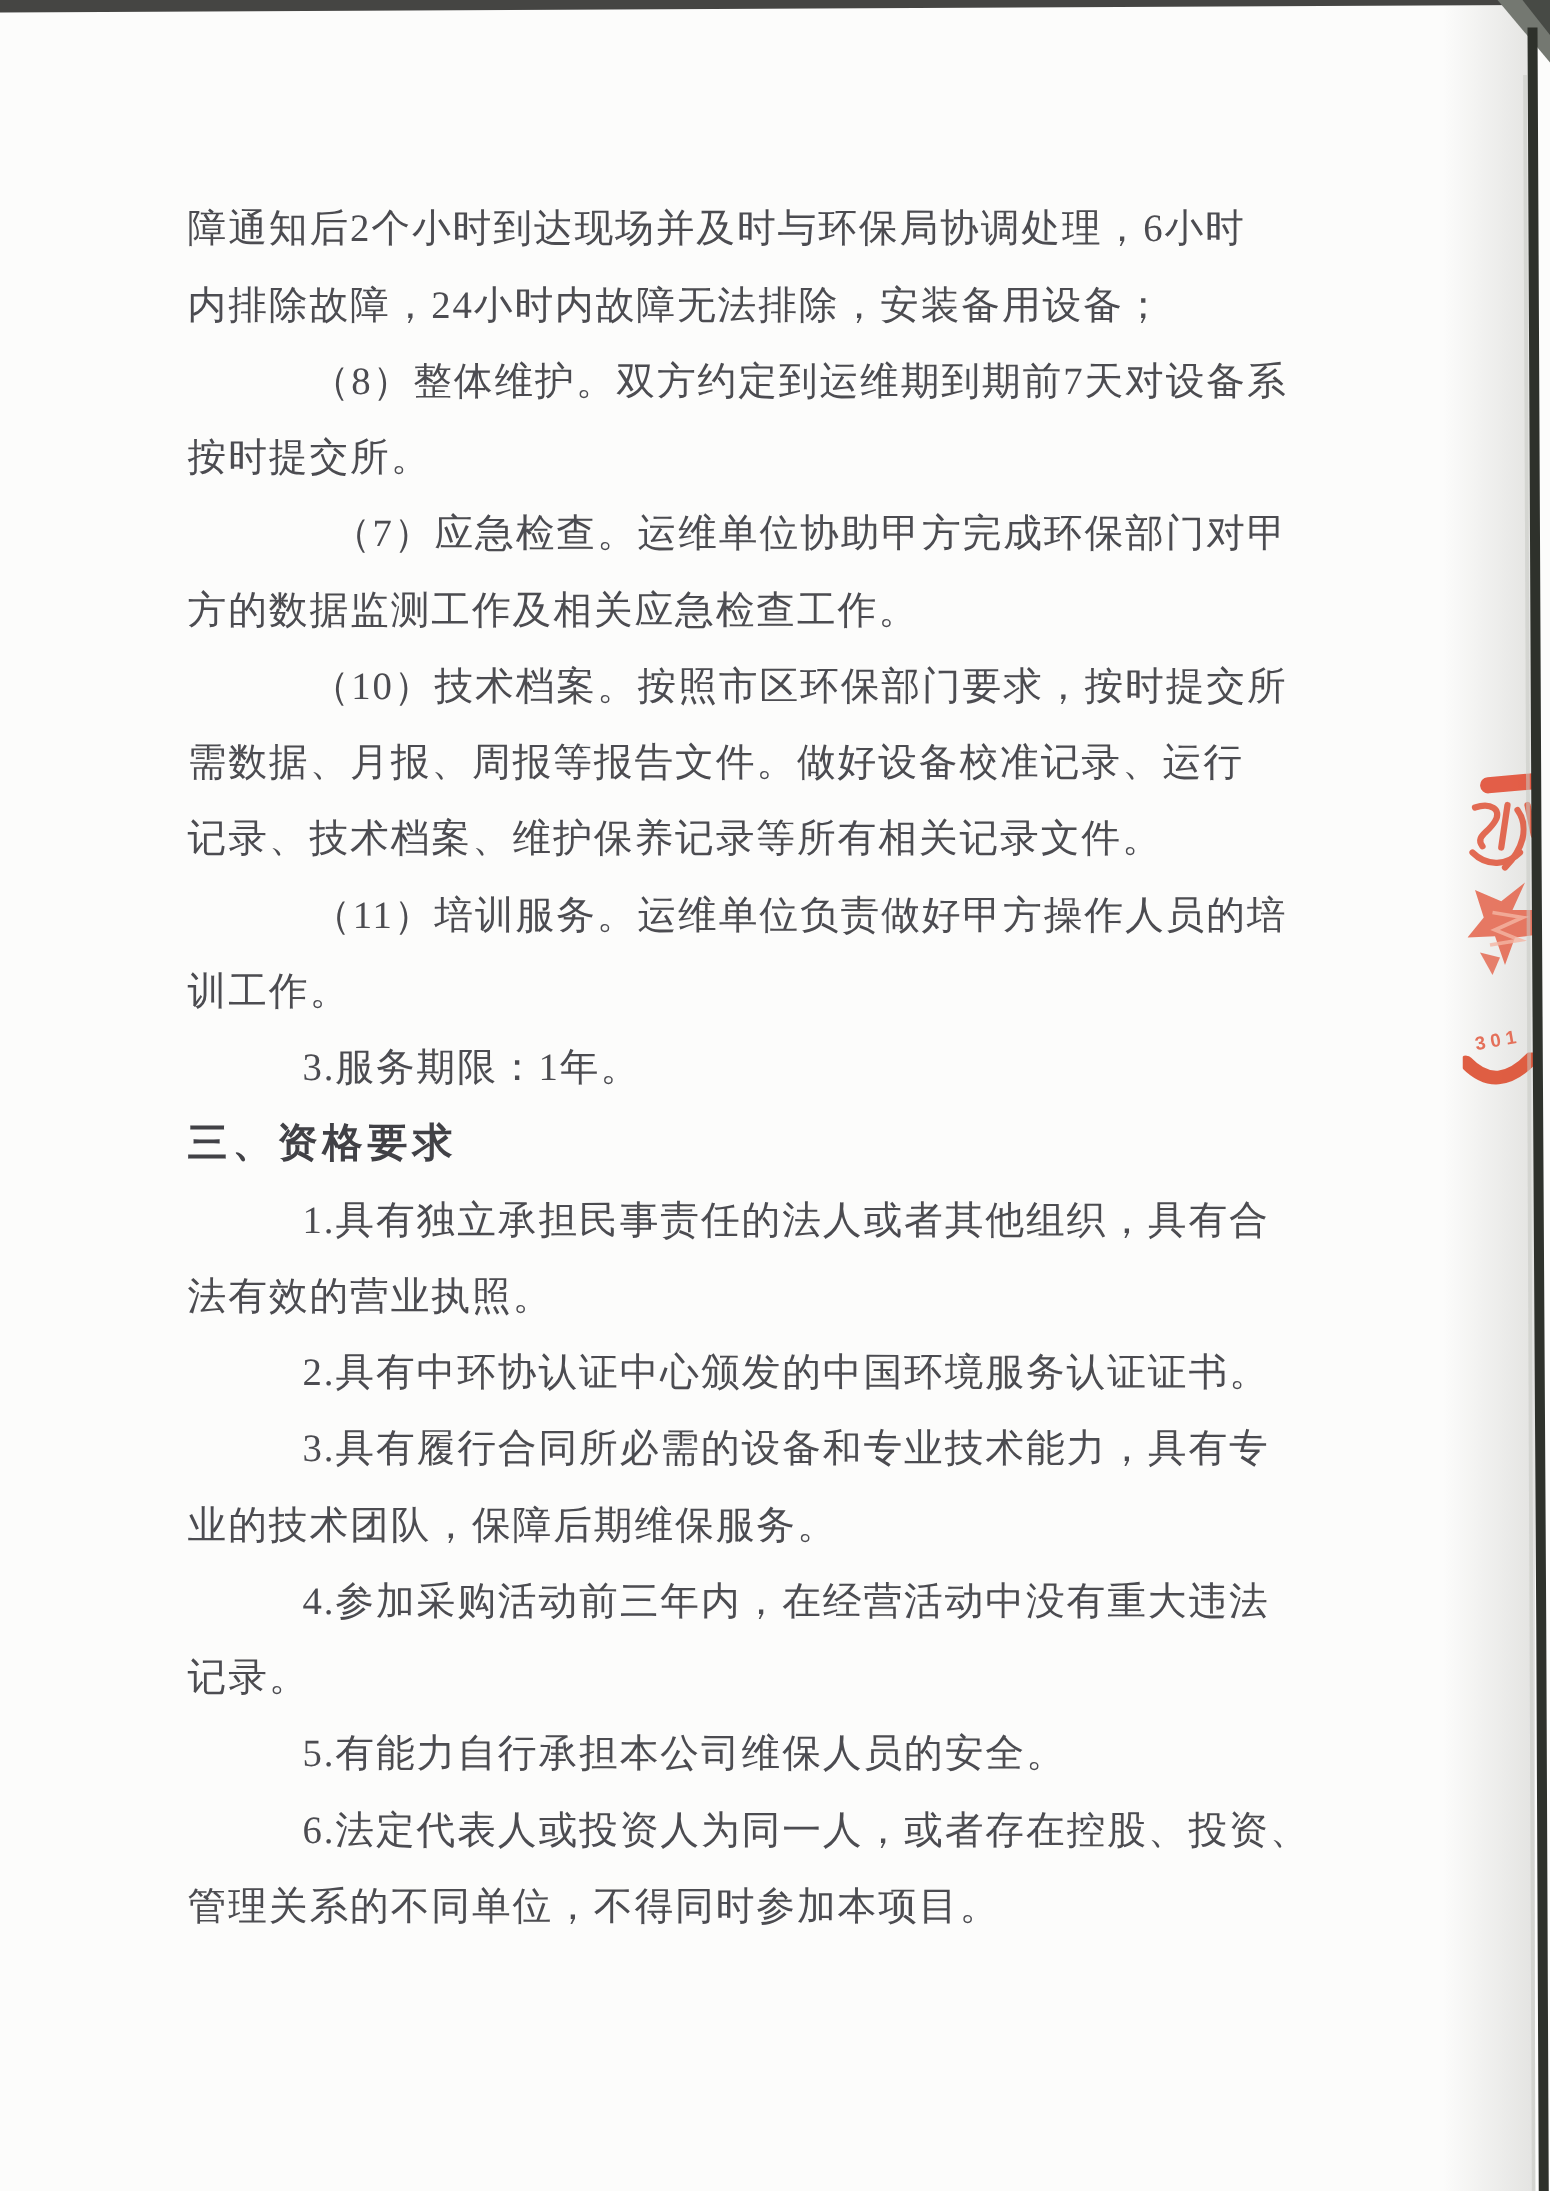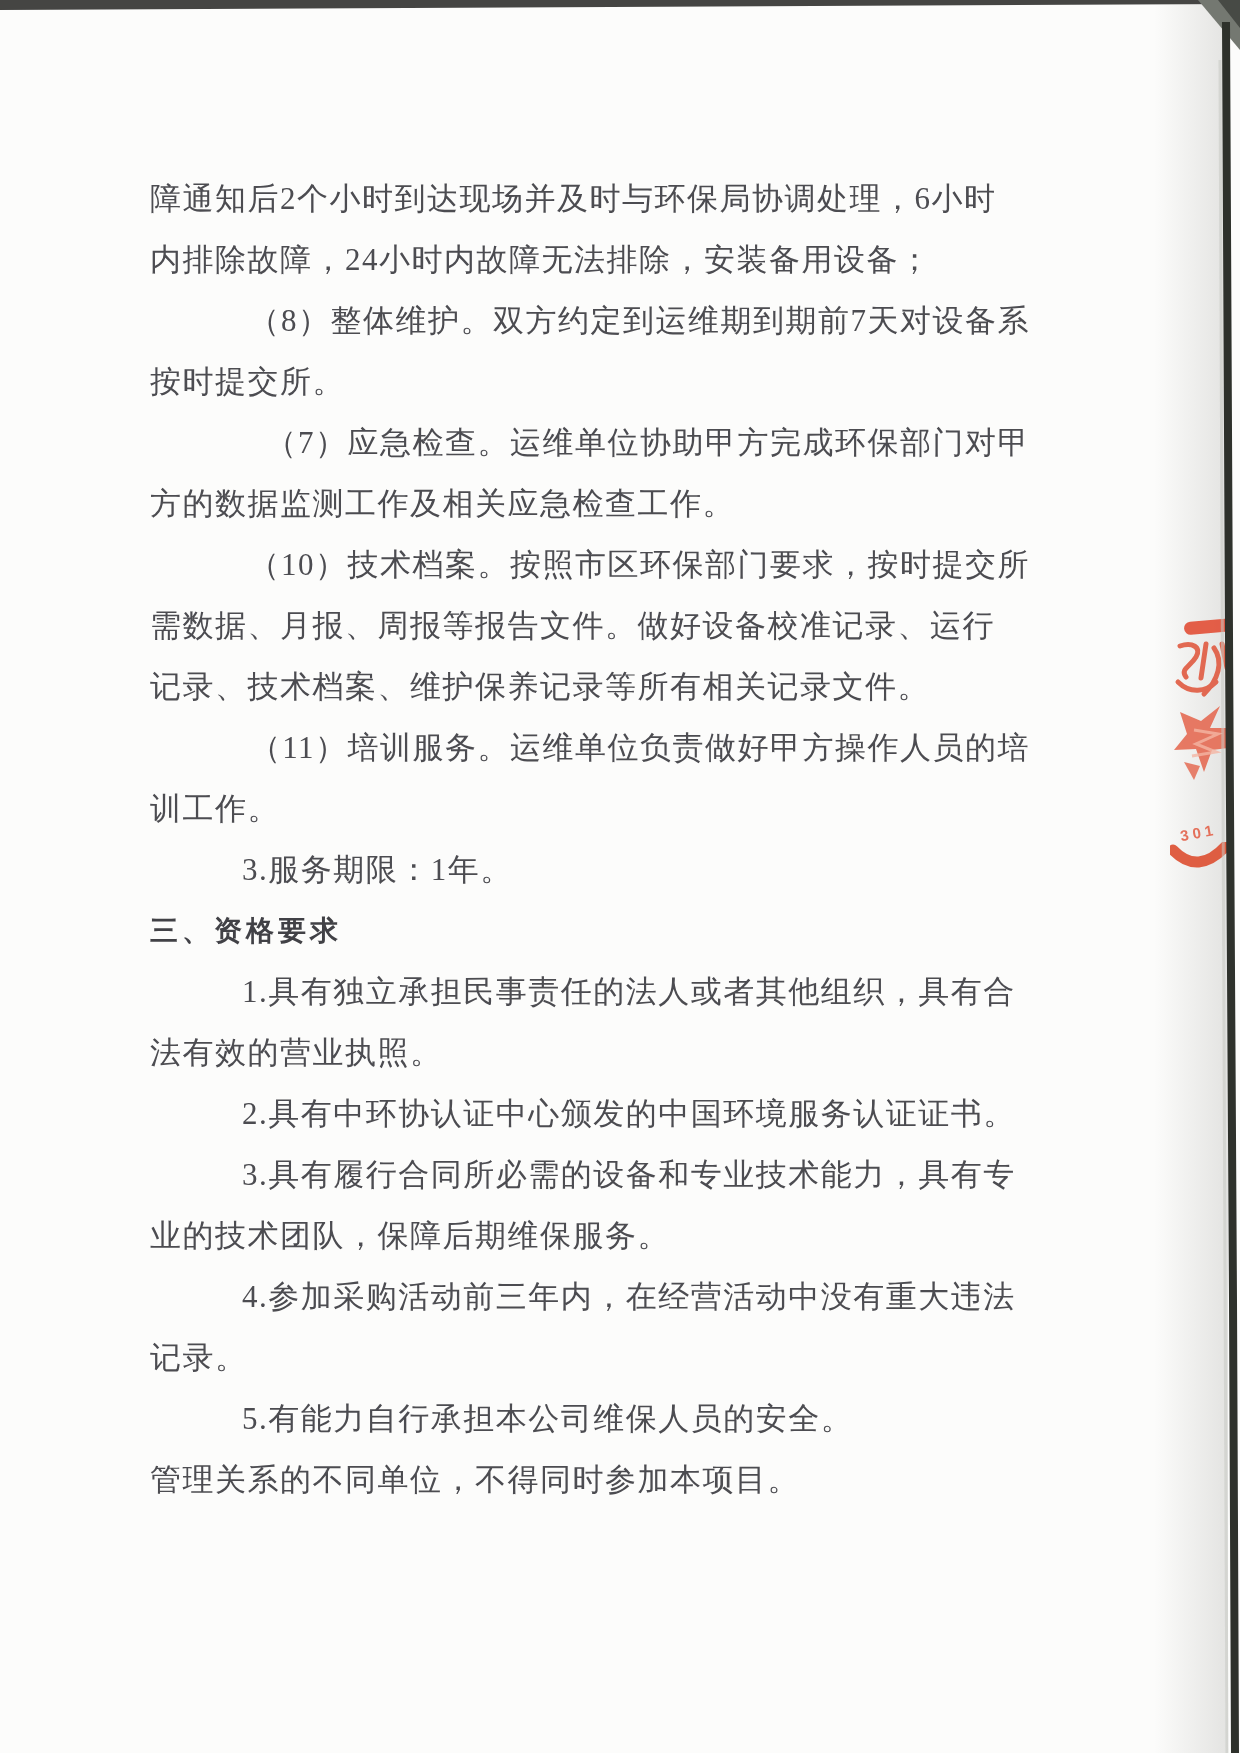--- a/index.html
+++ b/index.html
@@ -6,34 +6,34 @@
   .page{
     position:relative;
     width:1240px;height:1753px;
     background:#fcfcfb;
     overflow:hidden;
     font-family:"Liberation Serif","DejaVu Serif",serif;
   }
   
   .text-block{
     position:absolute;
-    left:150px;top:168px;
+    left:150px;top:152px;
     width:880px;
     color:#4c4c51;
     font-size:31px;
     letter-spacing:1.5px;
     line-height:61px;
   }
   .line{white-space:nowrap;}
   .indent-paren{padding-left:64px;text-align:right;}
   .indent-num{padding-left:92px;}
   .heading{
     font-family:"Liberation Sans","DejaVu Sans",sans-serif;
     font-weight:700;
-    font-size:28px;
+    font-size:32px;
     letter-spacing:4px;
     color:#414146;
   }
   
   .scan-edges{
     position:absolute;left:0;top:0;
     pointer-events:none;
   }
   .right-shade{
     position:absolute;top:0;right:12px;
@@ -88,20 +88,21 @@
       <div class="line indent-num">3.服务期限：1年。</div>
       <div class="line heading">三、资格要求</div>
       <div class="line indent-num">1.具有独立承担民事责任的法人或者其他组织，具有合</div>
       <div class="line">法有效的营业执照。</div>
       <div class="line indent-num">2.具有中环协认证中心颁发的中国环境服务认证证书。</div>
       <div class="line indent-num">3.具有履行合同所必需的设备和专业技术能力，具有专</div>
       <div class="line">业的技术团队，保障后期维保服务。</div>
       <div class="line indent-num">4.参加采购活动前三年内，在经营活动中没有重大违法</div>
       <div class="line">记录。</div>
       <div class="line indent-num">5.有能力自行承担本公司维保人员的安全。</div>
+      <div class="line indent-num">6.法定代表人或投资人为同一人，或者存在控股、投资、</div>
       <div class="line">管理关系的不同单位，不得同时参加本项目。</div>
     </div>
 
   <div class="right-shade"></div>
 
   <div class="stamp-clip">
     <div class="stamp-bar"></div>
 
     <svg class="stamp-chars" width="58" height="64" viewBox="0 0 58 64">
       <g fill="none" stroke="#e0573d" stroke-width="5" stroke-linecap="round" opacity="0.88">

